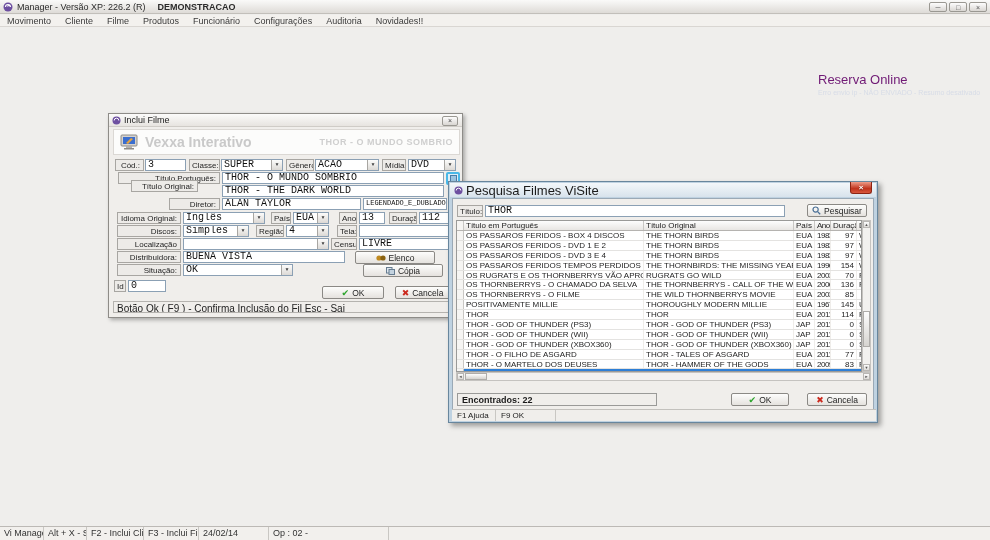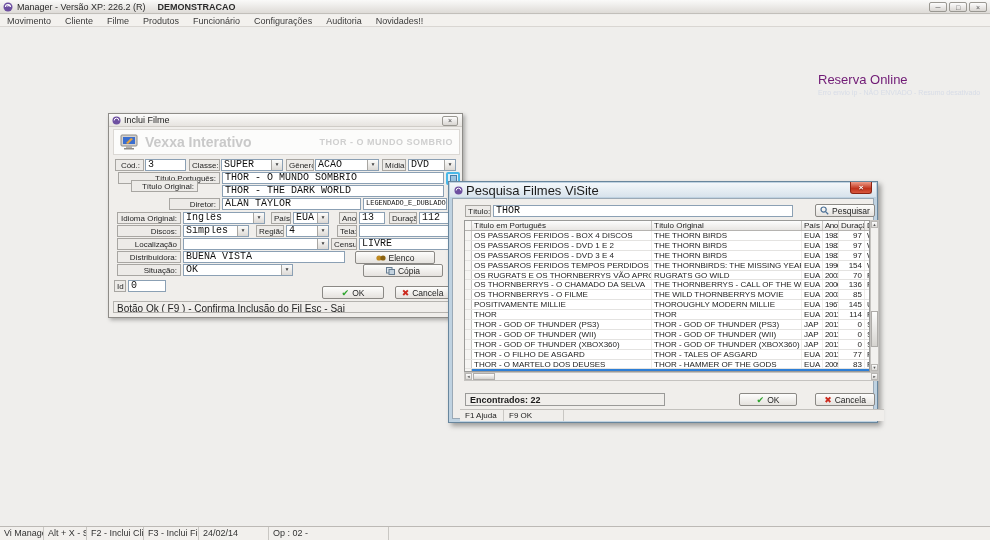--- a/index.html
+++ b/index.html
@@ -76,21 +76,21 @@
   .dlg-pesq .dtitle { position:absolute; left:1px; top:1px; right:1px; height:14px;
     background:linear-gradient(#f3f7fa,#d8e3ec); display:flex; align-items:center; padding:0 4px; }
   .dlg-pesq .dtitle span.txt { font-size:13px; color:#1b1b1b; margin-left:3px; }
   .closebtn-red { position:absolute; right:5px; top:0; width:22px; height:12px;
     background:linear-gradient(#ee9c88,#c0331d 60%,#d8573c); border:1px solid #8c2413;
     border-top:none; border-radius:0 0 3px 3px; color:#fff; font-size:8px; font-weight:bold;
     text-align:center; line-height:11px; text-shadow:0 1px 1px rgba(0,0,0,.4); }
   .pesq-content { position:absolute; left:3px; top:16px; right:3px; bottom:3px;
     background:#f0eeeb; border:1px solid #9aa9b6; }
 
-  .pesq-inner { position:absolute; left:8px; top:0; width:486px; height:242px; }
+  .pesq-inner { position:absolute; left:0; top:0; width:486px; height:242px; }
   .encontrados { position:absolute; left:8px; top:211px; width:200px; height:13px;
     background:#f0eeeb; border:1px solid #9a9a98; font-size:9px; font-weight:bold;
     color:#1b1b1b; padding:1px 0 0 4px; }
   .pesq-status { position:absolute; left:3px; top:227px; width:424px; height:12px;
     background:#f0eeeb; border-top:1px solid #c3c1bd; display:flex; font-size:8px; color:#222; }
   .pseg { border-right:1px solid #c9c7c3; padding:1px 0 0 5px; }
   .p0{width:44px}.p1{width:60px}
 
   
   .table-wrap { position:absolute; left:7px; top:38px; width:415px; height:161px; }

